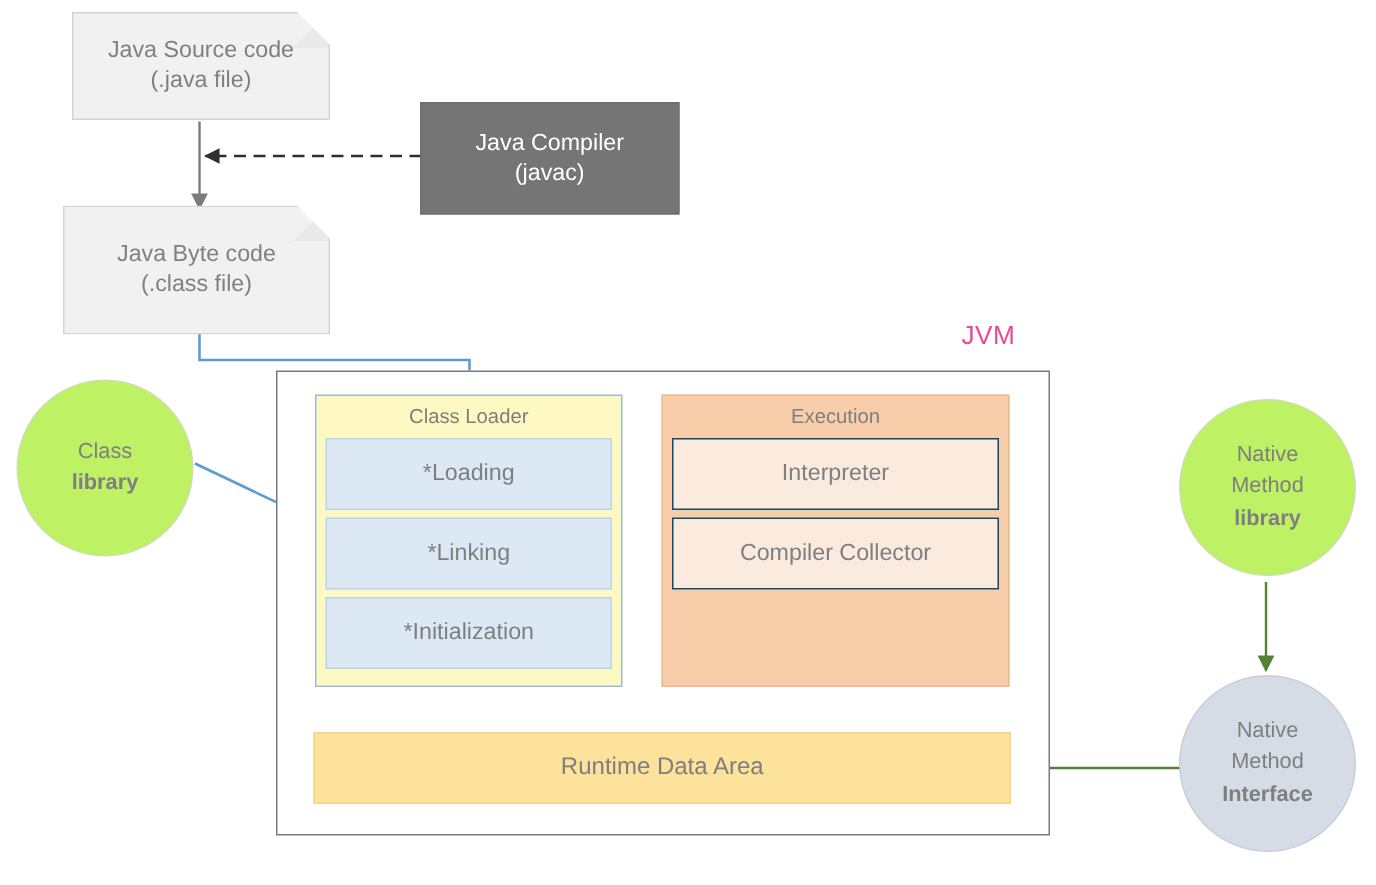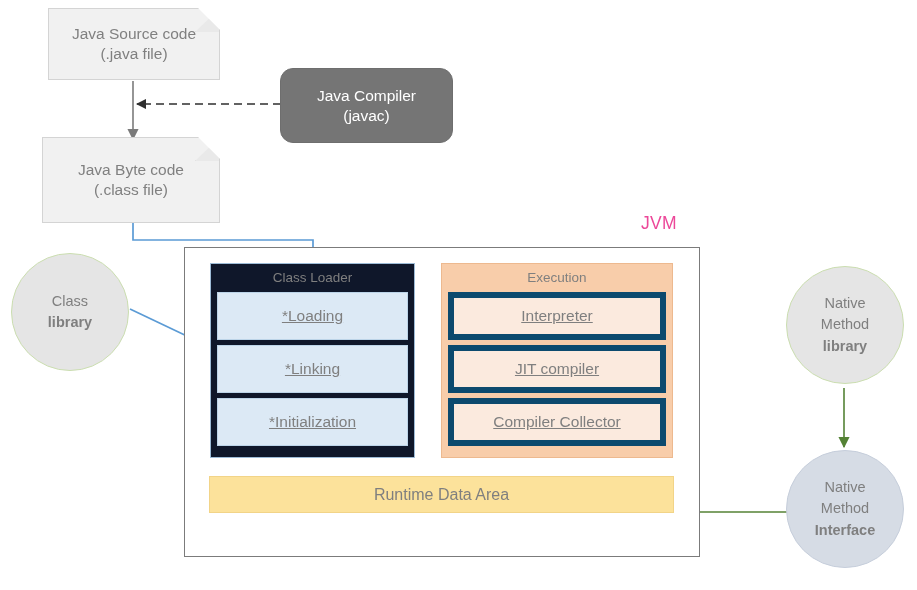--- a/index.html
+++ b/index.html
@@ -98,35 +98,34 @@
     flex: 0 0 28px;
   }
   .panel-item {
     box-sizing: border-box;
     font-size: 15.5px;
     color: #7f7f7f;
     text-align: center;
     display: flex;
     align-items: center;
     justify-content: center;
-    text-decoration: underline;
-  }
-
-  .panel.classloader { background: #0f172a; border: 1px solid #9dbbd6; }
+  }
+
+  .panel.classloader { background: #fef9c3; border: 1px solid #9dbbd6; }
   .panel.classloader .panel-item {
     background: #dce9f5;
     border: 1px solid #bcd4e8;
     margin: 0 6px 5px 6px;
   }
   .panel.classloader .panel-item:first-of-type { margin-top: 0; }
 
   .panel.execution { background: #f8cdaa; border: 1px solid #edb98f; }
   .panel.execution .panel-item {
     background: #fbeade;
-    border: 6px solid #0c4a6e;
+    border: 1px solid #0c4a6e;
     margin: 0 6px 5px 6px;
   }
 
   
   .runtime {
     position: absolute;
     box-sizing: border-box;
     background: #fce29b;
     border: 1px solid #f2d488;
     display: flex;
@@ -143,21 +142,21 @@
     border-radius: 50%;
     display: flex;
     flex-direction: column;
     align-items: center;
     justify-content: center;
     text-align: center;
     font-size: 14.5px;
     color: #7f7f7f;
     line-height: 1.45;
   }
-  .circle.green { background: #e5e5e5; border: 1px solid #cbdeb0; }
+  .circle.green { background: #bef264; border: 1px solid #cbdeb0; }
   .circle.gray  { background: #d6dce5; border: 1px solid #c6cedb; }
   .circle .b { font-weight: bold; }
 
   .line2 { display: block; }
 </style>
 </head>
 <body>
 
 <div id="canvas">
 
@@ -205,43 +204,42 @@
     <span class="line2">Java Source code</span>
     <span class="line2">(.java file)</span>
   </div>
 
   <div class="node doc" style="left:42px; top:137px; width:178px; height:86px;">
     <span class="foldline"></span>
     <span class="line2">Java Byte code</span>
     <span class="line2">(.class file)</span>
   </div>
 
-  <div class="node compiler" style="left:280px; top:68px; width:173px; height:75px;border-radius:13px;">
+  <div class="node compiler" style="left:280px; top:68px; width:173px; height:75px;">
     <span class="line2">Java Compiler</span>
     <span class="line2">(javac)</span>
   </div>
 
   <div class="jvm-box" style="left:184px; top:247px; width:516px; height:310px;"></div>
   <div class="jvm-label" style="left:641px; top:213px;">JVM</div>
 
   <div class="panel classloader" style="left:210px; top:263px; width:205px; height:195px;">
     <div class="panel-header">Class Loader</div>
     <div class="panel-item" style="height:48px;">*Loading</div>
     <div class="panel-item" style="height:48px;text-align:right;">*Linking</div>
     <div class="panel-item" style="height:48px;">*Initialization</div>
   </div>
 
   <div class="panel execution" style="left:441px; top:263px; width:232px; height:195px;">
     <div class="panel-header">Execution</div>
     <div class="panel-item" style="height:48px;">Interpreter</div>
-    <div class="panel-item" style="height:48px;">JIT compiler</div>
     <div class="panel-item" style="height:48px;">Compiler Collector</div>
   </div>
 
-  <div class="runtime" style="left:209px; top:476px; width:465px; height:37px;text-align:right;">
+  <div class="runtime" style="left:209px; top:488px; width:465px; height:48px;text-align:right;">
     <span>Runtime Data Area</span>
   </div>
 
   <div class="circle green" style="left:11px; top:253px; width:118px; height:118px;">
     <span class="line2">Class</span>
     <span class="line2 b">library</span>
   </div>
 
   <div class="circle green" style="left:786px; top:266px; width:118px; height:118px;">
     <span class="line2">Native</span>

